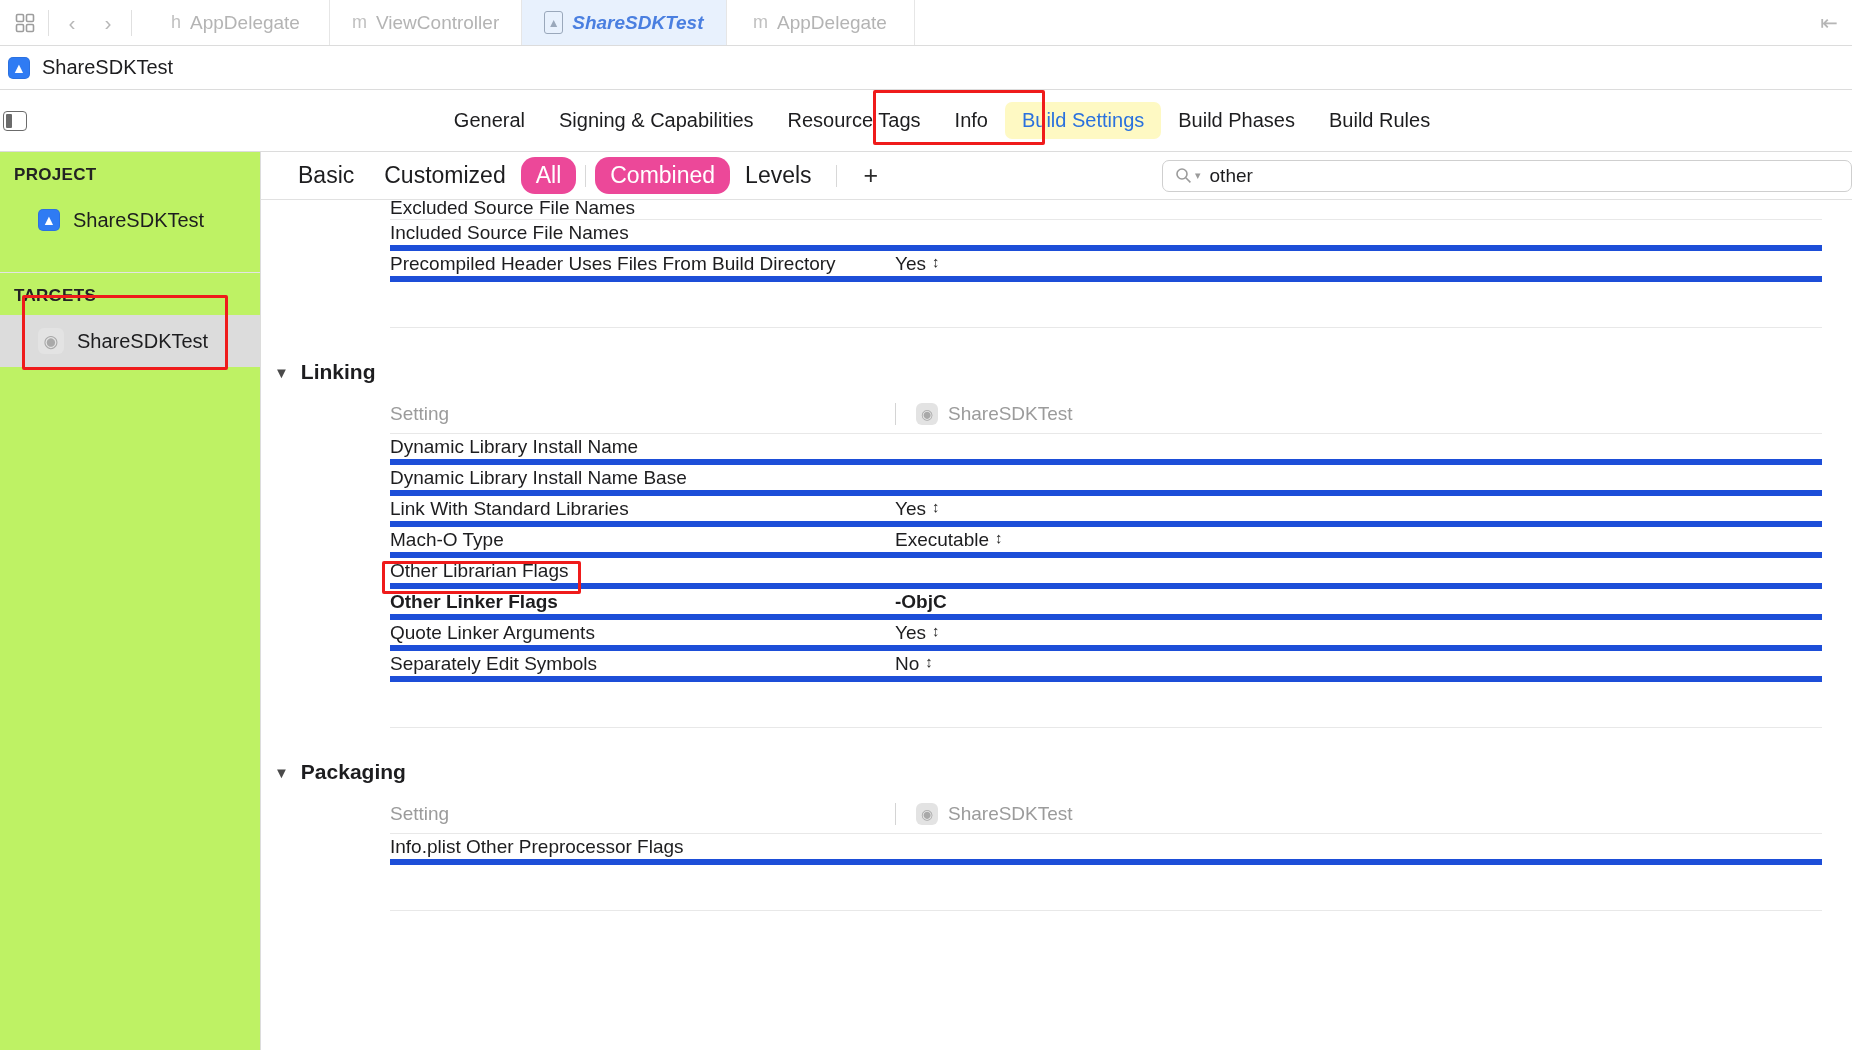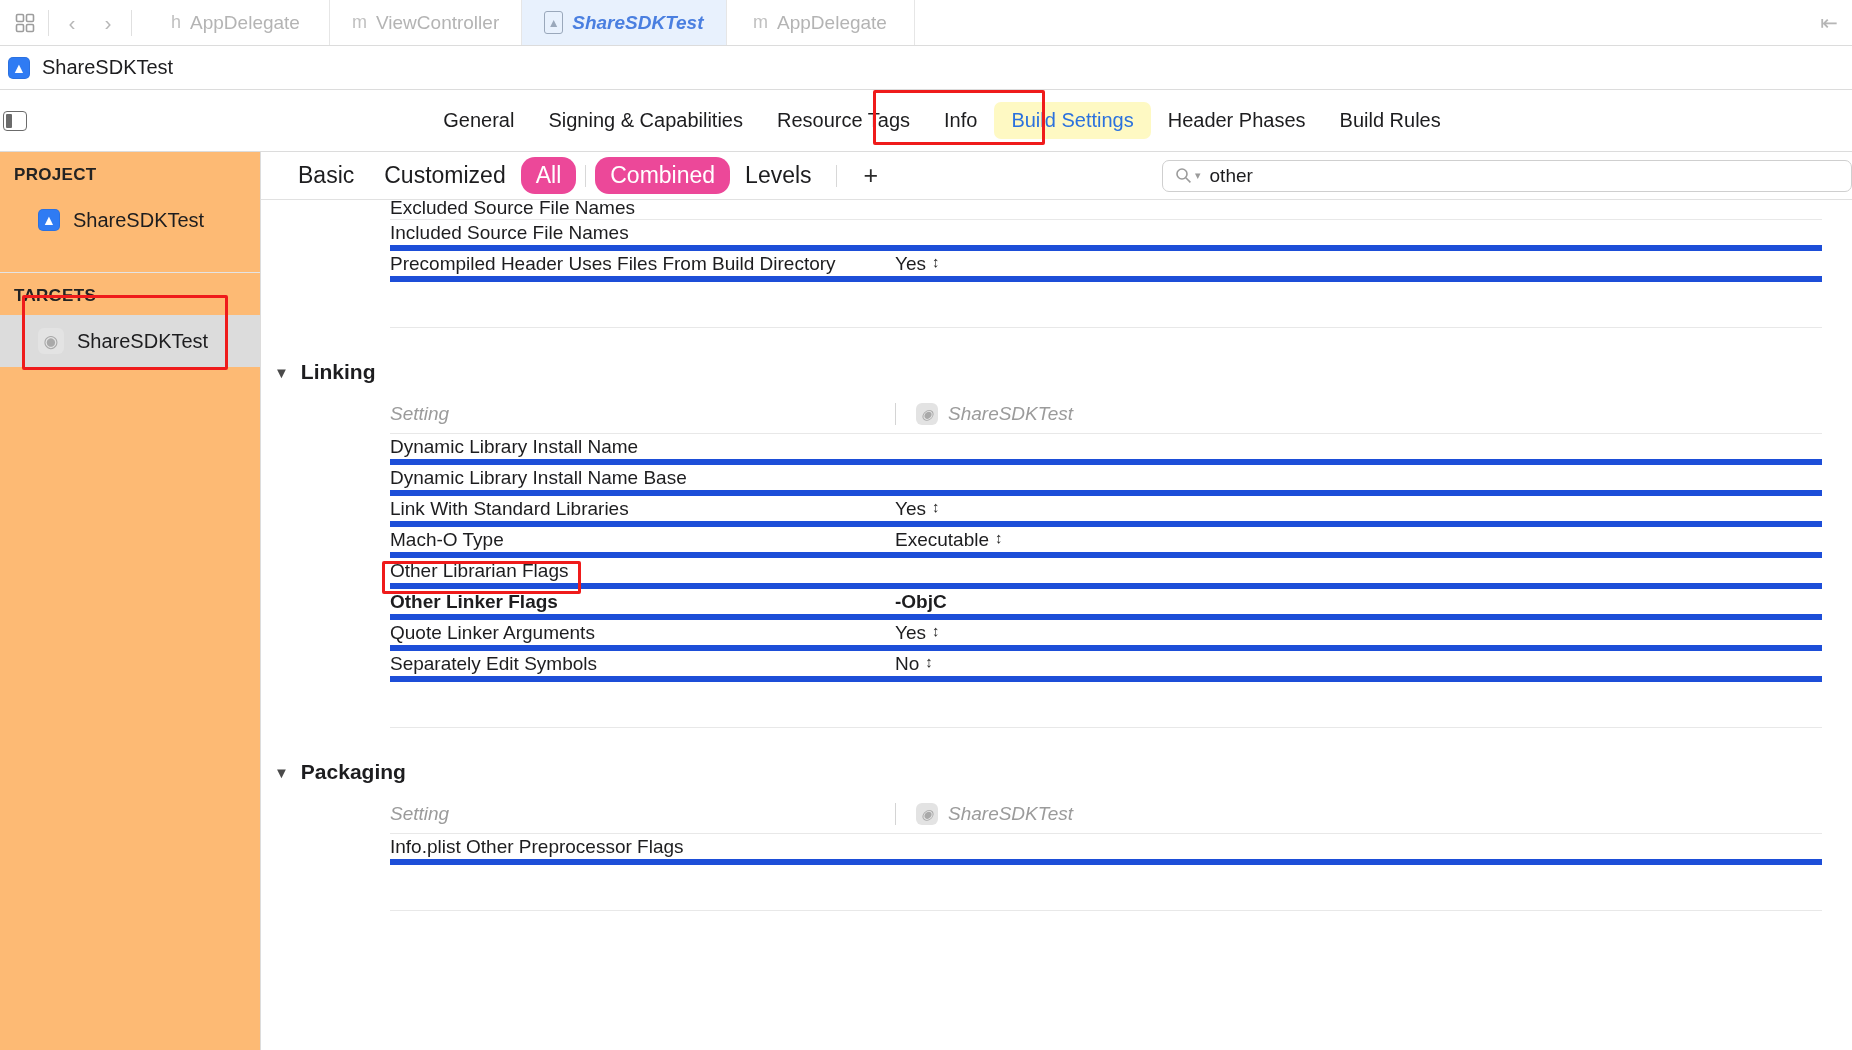--- a/index.html
+++ b/index.html
@@ -119,21 +119,21 @@
     background: #fef9c3; color: #2a71de;
   }
 
   
   .split { display: flex; height: calc(1050px - 46px - 44px - 62px); }
 
   
   .sidebar {
     width: 261px; flex: 0 0 261px;
     border-right: 1px solid #dcdcdc;
-    background: #fdba74;
+    background: #bef264;
     position: relative;
   }
   .sb-section-title {
     font-size: 17px; font-weight: 700; letter-spacing: .3px;
     color: #232323; padding: 13px 0 9px 14px;
   }
   .sb-divider { height: 1px; background: #e4e4e4; }
   .sb-row {
     height: 52px; display: flex; align-items: center; gap: 13px;
     padding-left: 38px;
@@ -194,21 +194,21 @@
     padding-left: 13px;
     height: 44px;
     font-size: 21px; font-weight: 700; color: #1d1d1f;
   }
   .chev { color: #4a4a4a; font-size: 15px; }
   .hdr-row {
     display: flex; align-items: center;
     height: 40px;
     margin-left: 129px; margin-right: 30px;
     border-bottom: 1px solid #e8e8e8;
-    font-size: 19px; color: #9b9b9b; font-style: italic;
+    font-size: 19px; color: #9b9b9b;
   }
   .hdr-row .name { flex: 0 0 505px; }
   .hdr-row .val { flex: 1; display: flex; align-items: center; gap: 10px; }
   .hdr-div { width: 1px; height: 22px; background: #d4d4d4; margin-right: 10px; }
 
   
   .anno {
     position: absolute; border: 3px solid #ef1b1b;
     pointer-events: none; z-index: 40; border-radius: 2px;
   }
@@ -261,21 +261,21 @@
 <div class="etabs">
   <div class="etabs-leading">
     <div class="mini-pane"></div>
   </div>
   <div class="etabs-list">
     <div class="etab">General</div>
     <div class="etab">Signing &amp; Capabilities</div>
     <div class="etab">Resource Tags</div>
     <div class="etab">Info</div>
     <div class="etab selected">Build Settings</div>
-    <div class="etab">Header Phases</div>
+    <div class="etab">Build Phases</div>
     <div class="etab">Build Rules</div>
   </div>
 </div>
 
 <div class="split">
 
   <div class="sidebar">
     <div class="sb-section-title">PROJECT</div>
     <div class="sb-row">
       <div class="proj-icon">▲</div>

